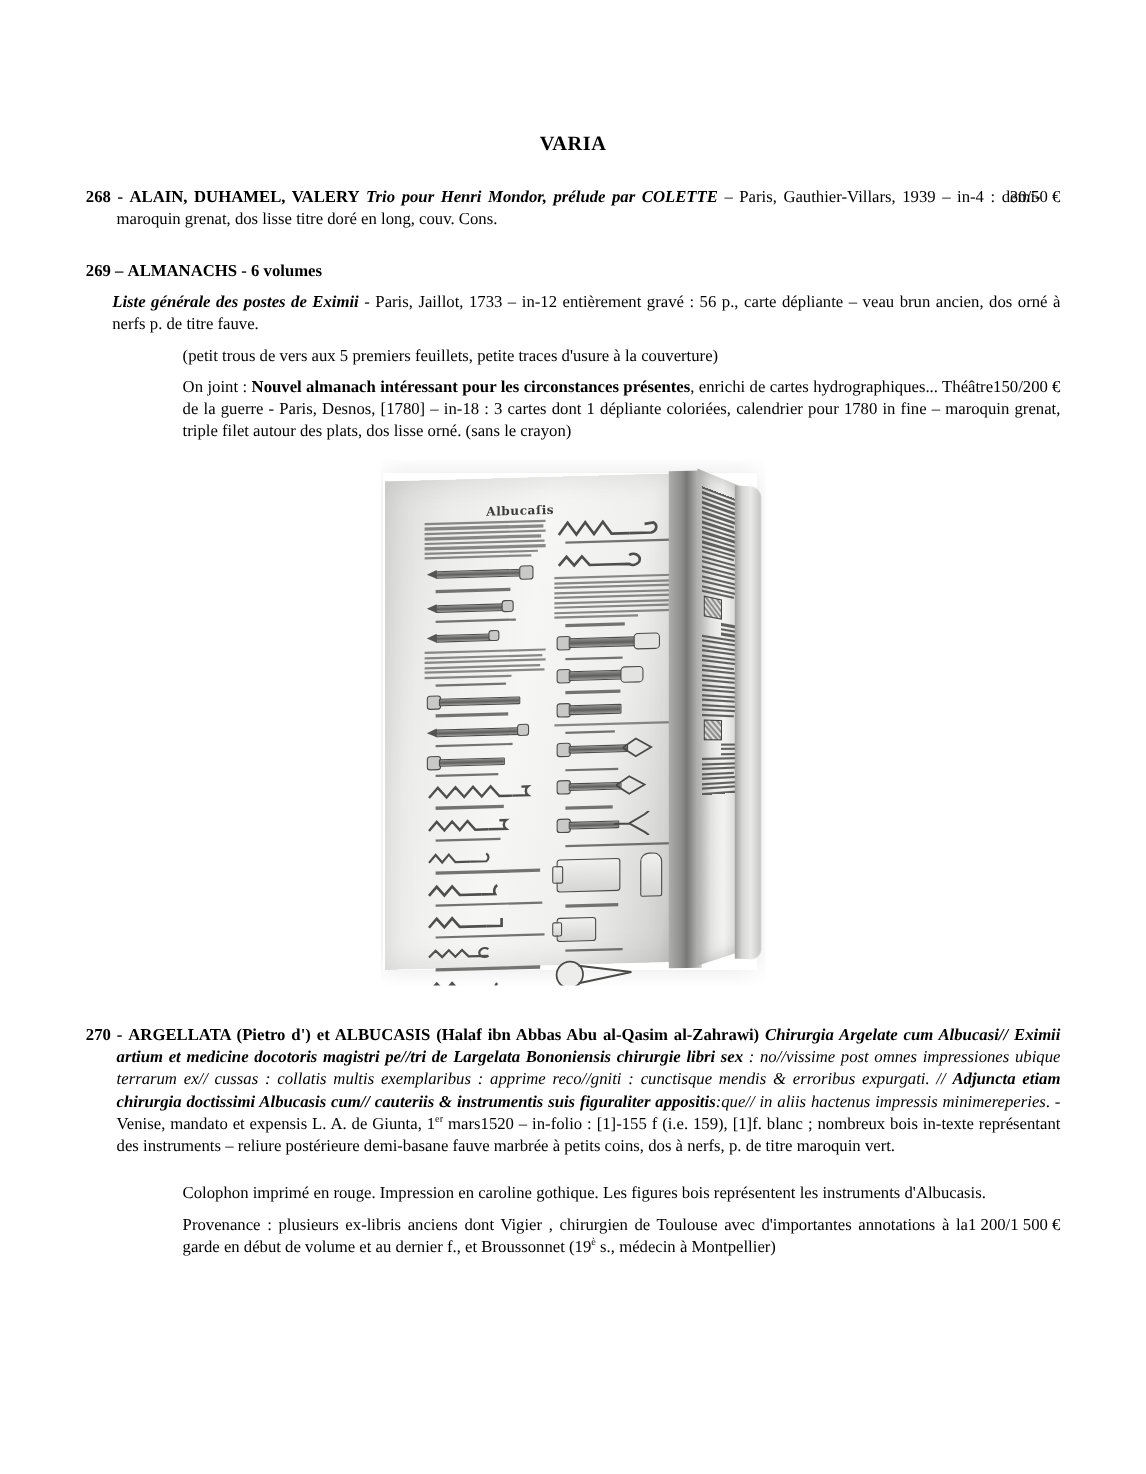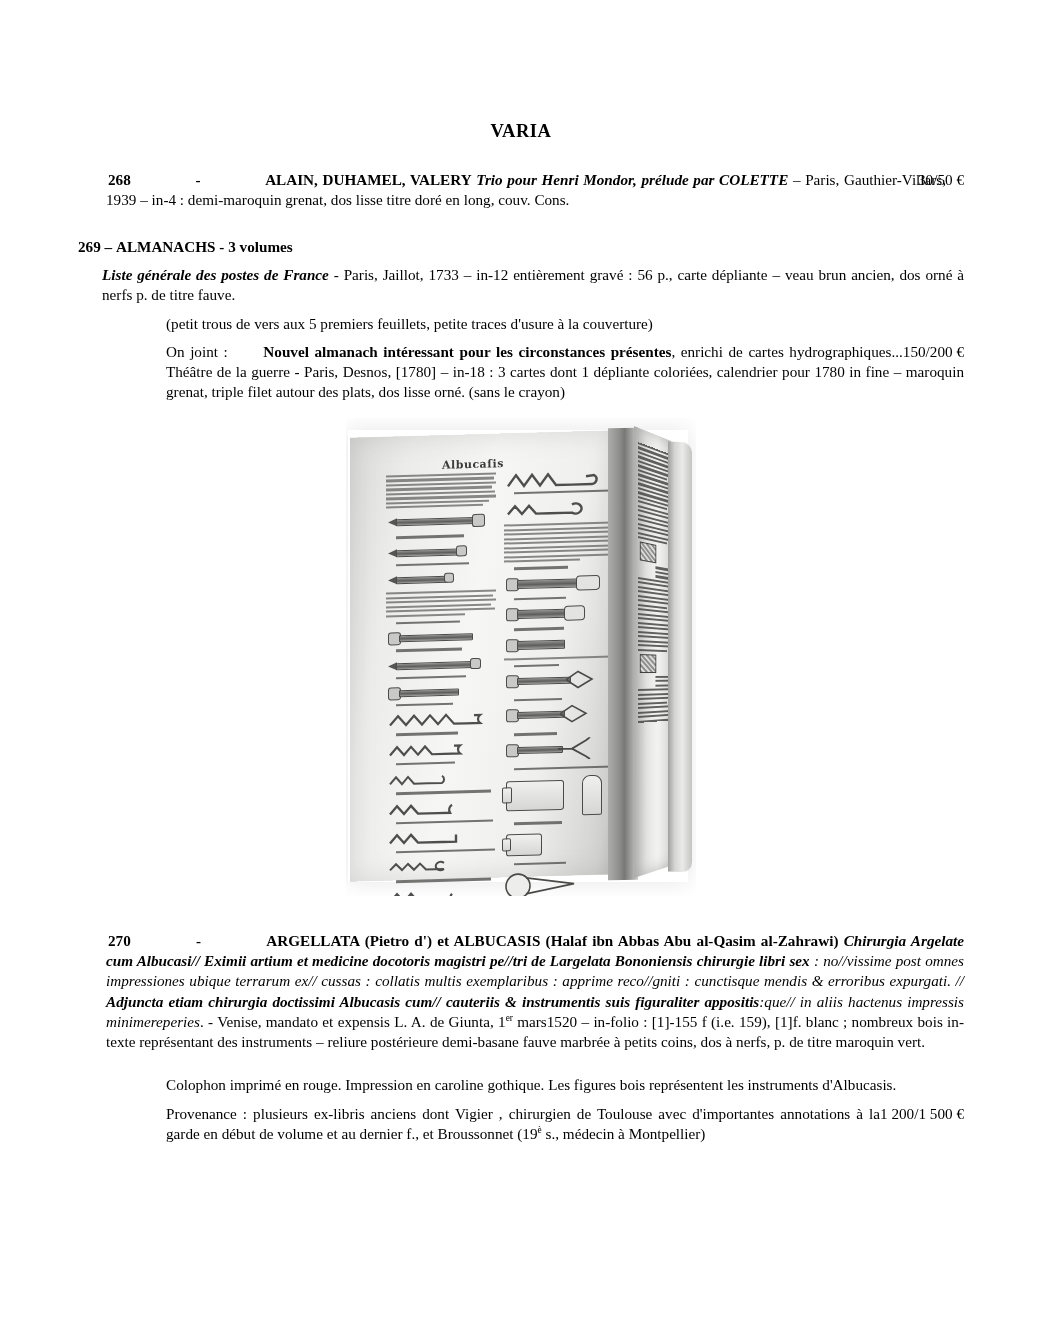--- a/index.html
+++ b/index.html
@@ -47,21 +47,21 @@
     line-height: 1.33;
   }
 
   .lot-head {
     text-indent: 0;
     padding-left: 28px;
     text-indent: -28px;
     text-align: justify;
   }
 
-  .bold { font-weight: bold; margin-left: 30px; }
+  .bold { font-weight: bold; }
   .ital { font-style: italic; }
   .bi   { font-weight: bold; font-style: italic; }
 
   .price {
     float: right;
   }
 
   .para {
     text-align: justify;
     margin: 0;
@@ -257,25 +257,25 @@
 
   <h1 class="page-title">VARIA</h1>
 
   <div class="lot" style="left:78px; top:170px; width:886px;">
     <div class="lot-head">
       <span class="price">30/50 €</span><span class="bold">268</span><span class="bold">&nbsp;</span><span class="bold">-</span><span class="bold">&nbsp;</span><span class="bold">ALAIN, DUHAMEL, VALERY</span><span>&nbsp;</span><span class="bi">Trio pour Henri Mondor, prélude par COLETTE</span><span> – Paris, Gauthier-Villars, 1939 – in-4 : demi-maroquin grenat, dos lisse titre doré en long, couv. Cons.</span>
     </div>
   </div>
 
   <div class="lot" style="left:78px; top:237px; width:886px;">
-    <div class="para bold"><span>269</span><span>&nbsp;</span><span>–</span><span>&nbsp;</span><span>ALMANACHS -  3 volumes</span></div>
+    <div class="para bold"><span>269</span><span>&nbsp;</span><span>–</span><span>&nbsp;</span><span>ALMANACHS -  6 volumes</span></div>
 
     <div class="gap-sm"></div>
 
-    <div class="para indent1"><span class="bi">Liste générale des postes de France</span><span> - Paris, Jaillot, 1733 – in-12  entièrement gravé : 56 p., carte dépliante – veau brun ancien, dos orné à nerfs p. de titre fauve.</span></div>
+    <div class="para indent1"><span class="bi">Liste générale des postes de Eximii</span><span> - Paris, Jaillot, 1733 – in-12  entièrement gravé : 56 p., carte dépliante – veau brun ancien, dos orné à nerfs p. de titre fauve.</span></div>
 
     <div class="gap-sm"></div>
 
     <div class="para indent2">(petit trous de vers aux 5 premiers feuillets, petite traces d'usure à la couverture)</div>
 
     <div class="gap-sm"></div>
 
     <div class="para indent2"><span class="price">150/200 €</span><span>On joint : </span><span class="bold">Nouvel almanach intéressant pour les circonstances présentes</span><span>, enrichi de cartes hydrographiques... Théâtre de la guerre - Paris, Desnos, [1780] – in-18 : 3 cartes dont 1 dépliante coloriées, calendrier pour 1780 in fine – maroquin grenat, triple filet autour des plats, dos lisse orné. (sans le crayon)</span></div>
   </div>
 

